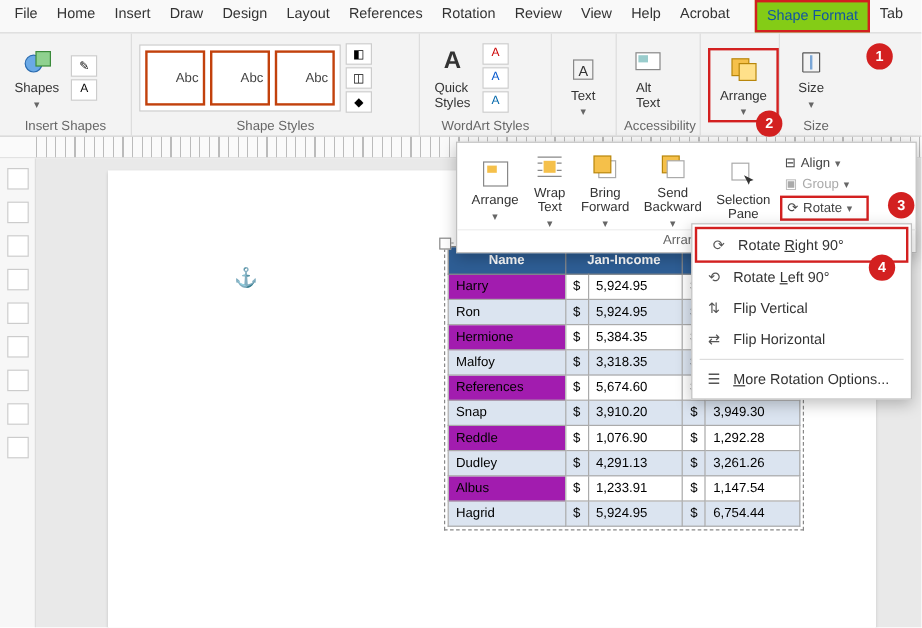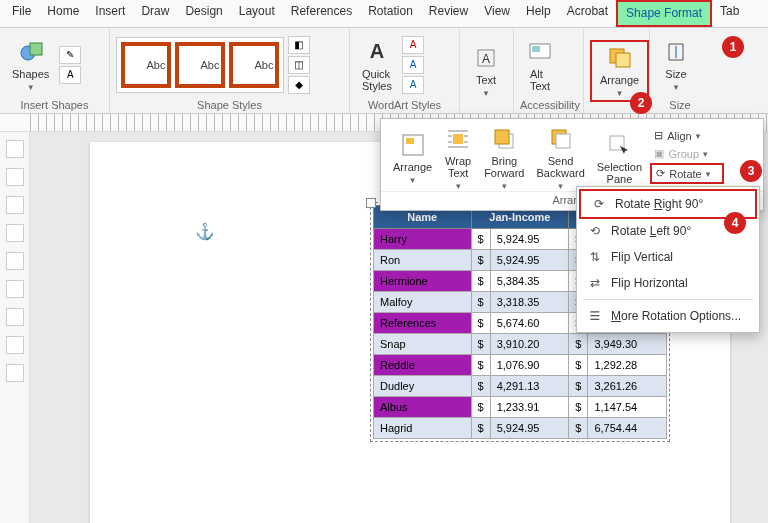--- a/index.html
+++ b/index.html
@@ -1,34 +1,34 @@
 <!DOCTYPE html>
 <html><head>
 <meta charset="utf-8">
 <style>
 * { margin: 0; padding: 0; box-sizing: border-box; font-family: "Segoe UI", Arial, sans-serif; }
 body { background: #fff; width: 768px; height: 523px; overflow: hidden; position: relative; font-size: 12px; }
 
 
 .menubar { display: flex; height: 28px; padding: 0 4px; border-bottom: 1px solid #d0d0d0; background: #f9f9f9; }
 .menubar span { padding: 4px 8px; color: #333; cursor: default; font-size: 12px; }
-.menubar .active { border: 2px solid #d32020; color: #1256a0; background: #86efac; }
+.menubar .active { border: 2px solid #d32020; color: #1256a0; background: #84cc16; margin-left: 13px; }
 
 
 .ribbon { display: flex; height: 86px; background: #f3f3f3; border-bottom: 1px solid #ccc; }
 .group { display: flex; flex-direction: column; justify-content: space-between; border-right: 1px solid #ddd; padding: 4px 6px 2px; }
 .group-body { display: flex; align-items: center; gap: 4px; flex: 1; }
 .group-label { text-align: center; font-size: 11px; color: #666; padding-top: 2px; }
 .big-btn { display: flex; flex-direction: column; align-items: center; justify-content: center; padding: 2px 6px; gap: 2px; }
 .big-btn .ic { width: 28px; height: 28px; display: flex; align-items: center; justify-content: center; }
 .big-btn .lbl { font-size: 11px; color: #333; white-space: nowrap; }
 .mini-stack { display: flex; flex-direction: column; gap: 2px; }
 .mini { width: 22px; height: 18px; border: 1px solid #ccc; background: #fff; display: inline-flex; align-items: center; justify-content: center; font-size: 10px; }
 .shape-gallery { display: flex; gap: 4px; border: 1px solid #ccc; background: #fff; padding: 4px; }
-.shape-gallery .sg { width: 50px; height: 46px; border: 4px solid #c2410c; display: flex; align-items: center; justify-content: center; font-size: 11px; color: #444; padding-left: 20px; }
+.shape-gallery .sg { width: 50px; height: 46px; border: 2px solid #c2410c; display: flex; align-items: center; justify-content: center; font-size: 11px; color: #444; padding-left: 20px; }
 .arrange-btn { border: 2px solid #d32020; padding: 2px 8px; }
 .caret { font-size: 9px; color: #666; }
 
 
 .badge { position: absolute; width: 22px; height: 22px; border-radius: 50%; background: #d32020; color: #fff; font-weight: bold; display: flex; align-items: center; justify-content: center; font-size: 12px; z-index: 50; }
 
 
 .ruler { height: 18px; background: #fafafa; border-bottom: 1px solid #ddd; position: relative; }
 .ruler::before { content: ""; position: absolute; left: 30px; right: 0; top: 0; bottom: 0; background: repeating-linear-gradient(to right, #bbb 0 1px, transparent 1px 8px); }
 

